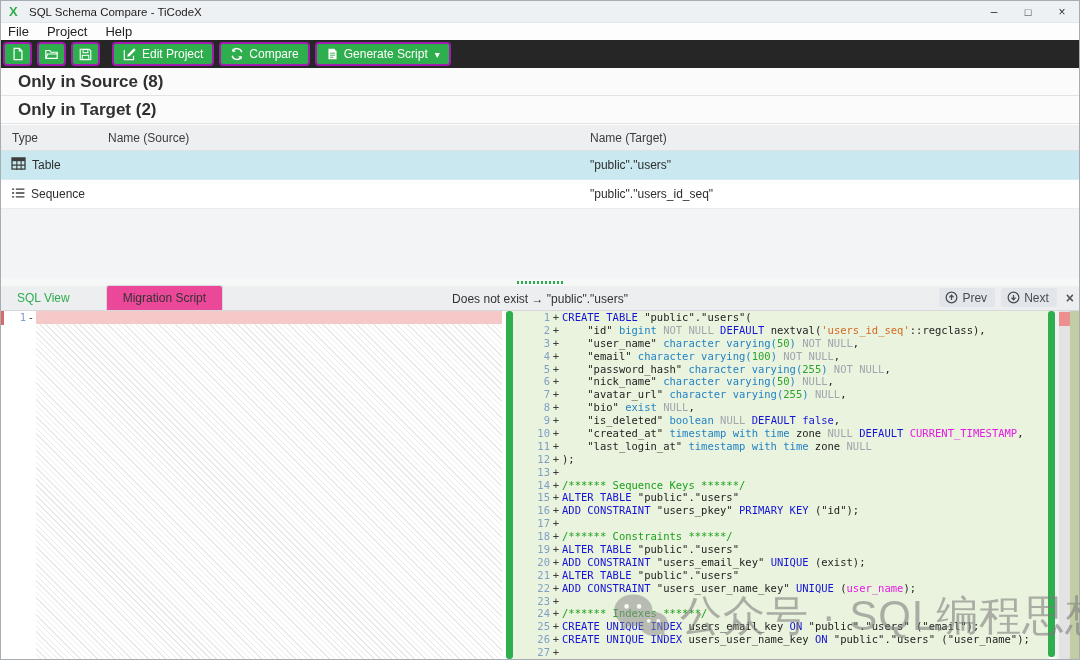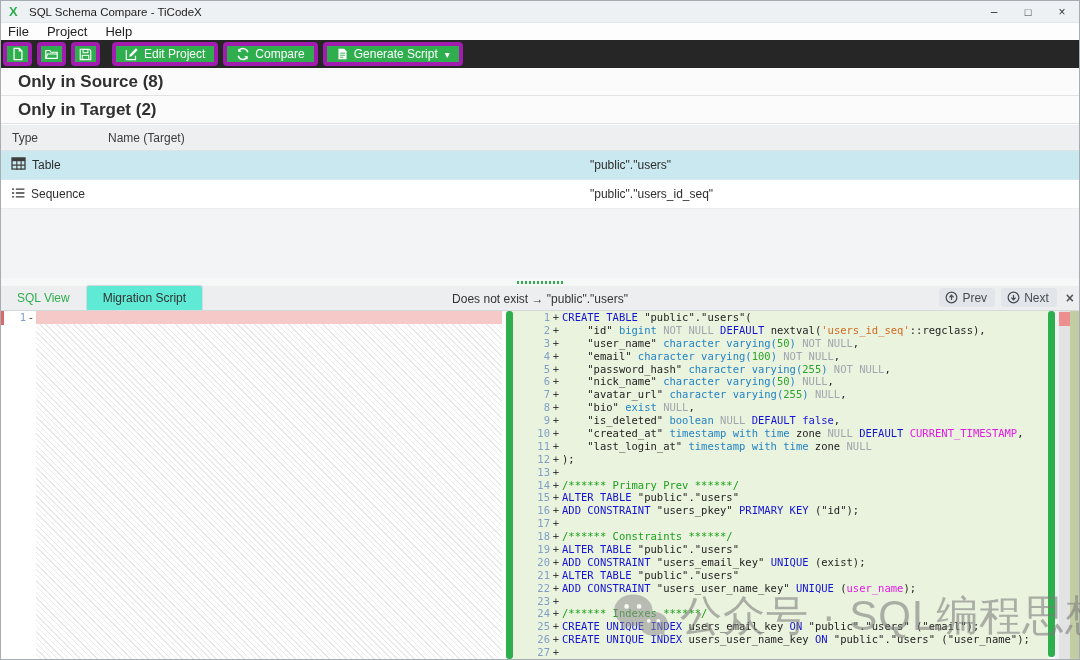--- a/index.html
+++ b/index.html
@@ -21,21 +21,21 @@
 
   
   .menubar { position:absolute; top:23px; left:1px; right:1px; height:17px; background:#fdfdfd;
              display:flex; align-items:center; }
   .menu-item { font-size:13px; color:#222; padding:0 9px; }
   .menu-item:first-child { padding-left:7px; }
 
   
   .toolbar { position:absolute; top:40px; left:1px; right:1px; height:28px; background:#262626;
              display:flex; align-items:center; padding-left:2px; }
-  .tb-btn { height:24px; background:var(--accent); border:4px solid #a21caf; border-radius:4px;
+  .tb-btn { height:24px; background:var(--accent); border:2px solid #a21caf; border-radius:4px;
             color:#fff; display:flex; align-items:center; justify-content:center; gap:5px;
             font-size:12px; margin-right:5px; padding:0 9px; }
   .tb-btn.icon-only { width:29px; padding:0; }
   .tb-btn svg { display:block; }
   .tb-gap { width:7px; }
   .caret { font-size:10px; margin-left:2px; }
 
   
   .sections { position:absolute; top:68px; left:1px; right:1px; }
   .section-hdr { height:28px; background:#fbfbfb; border-bottom:1px solid #e3e3e3;
@@ -63,22 +63,22 @@
               display:flex; align-items:center; justify-content:center; }
   .splitter-dots { width:46px; height:3px;
       background:repeating-linear-gradient(90deg, var(--accent) 0 2px, transparent 2px 4px); }
 
   
   .panelbar { position:absolute; top:286px; left:1px; right:1px; height:25px; background:#eceef0;
               border-bottom:1px solid #d5d9dc; display:flex; align-items:flex-end; }
   .tabs { display:flex; height:25px; }
   .tab { height:25px; display:flex; align-items:center; padding:0 16px; font-size:12px; }
   .tab.inactive { color:var(--accent); }
-  .tab.active { background:#5eead4; border:1px solid #d5d9dc; border-bottom:none; color:#333;
-                border-radius:3px 3px 0 0; }
+  .tab.active { background:#ec4899; border:1px solid #d5d9dc; border-bottom:none; color:#333;
+                border-radius:3px 3px 0 0;margin-left:20px; }
   .panel-header { position:absolute; left:0; right:0; top:0; height:25px; display:flex;
                   align-items:center; justify-content:center; font-size:12px; color:#333;
                   pointer-events:none; }
   .panel-nav { margin-left:auto; display:flex; align-items:center; height:25px; padding-right:2px; gap:6px; }
   .nav-btn { background:#e2e6ea; border-radius:3px; height:19px; padding:0 8px 0 6px;
              display:flex; align-items:center; gap:4px; font-size:12px; color:#454d54; }
   .panel-close { font-size:14px; font-weight:bold; color:#555; padding:0 3px; }
 
   
   .diff { position:absolute; top:311px; left:1px; right:1px; bottom:1px; background:#fff;
@@ -206,20 +206,21 @@
       <div class="section-hdr">
         <span>Only in Source (8)</span>
       </div>
       <div class="section-hdr">
         <span>Only in Target (2)</span>
       </div>
     </div>
 
   <div class="grid-header" id="gridhead">
       <div class="col-type">Type</div>
+      <div class="col-source">Name (Source)</div>
       <div class="col-target">Name (Target)</div>
     </div>
   <div class="grid-rows" id="gridrows">
       <div class="grid-row selected">
         <div class="cell-type">
           <span><svg width="15" height="13" viewBox="0 0 16 14">
               <rect x="1" y="1" width="14" height="12" fill="none" stroke="#3d3d3d" stroke-width="1.4"></rect>
               <rect x="1" y="1" width="14" height="3.5" fill="#3d3d3d"></rect>
               <path d="M6.2 1v13M10.8 1v13M1 8.8h14" stroke="#3d3d3d" stroke-width="1.2"></path>
             </svg></span>
@@ -288,21 +289,21 @@
         <div class="code-line"><span class="ln">4</span><span class="sign">+</span><span class="code-text"><span class="c-bk">    "email" </span><span class="c-ty">character varying(</span><span class="c-nm">100</span><span class="c-ty">)</span><span class="c-gr"> NOT NULL</span><span class="c-bk">,</span></span></div>
         <div class="code-line"><span class="ln">5</span><span class="sign">+</span><span class="code-text"><span class="c-bk">    "password_hash" </span><span class="c-ty">character varying(</span><span class="c-nm">255</span><span class="c-ty">)</span><span class="c-gr"> NOT NULL</span><span class="c-bk">,</span></span></div>
         <div class="code-line"><span class="ln">6</span><span class="sign">+</span><span class="code-text"><span class="c-bk">    "nick_name" </span><span class="c-ty">character varying(</span><span class="c-nm">50</span><span class="c-ty">)</span><span class="c-gr"> NULL</span><span class="c-bk">,</span></span></div>
         <div class="code-line"><span class="ln">7</span><span class="sign">+</span><span class="code-text"><span class="c-bk">    "avatar_url" </span><span class="c-ty">character varying(</span><span class="c-nm">255</span><span class="c-ty">)</span><span class="c-gr"> NULL</span><span class="c-bk">,</span></span></div>
         <div class="code-line"><span class="ln">8</span><span class="sign">+</span><span class="code-text"><span class="c-bk">    "bio" </span><span class="c-ty">exist</span><span class="c-gr"> NULL</span><span class="c-bk">,</span></span></div>
         <div class="code-line"><span class="ln">9</span><span class="sign">+</span><span class="code-text"><span class="c-bk">    "is_deleted" </span><span class="c-ty">boolean</span><span class="c-gr"> NULL </span><span class="c-kw">DEFAULT false</span><span class="c-bk">,</span></span></div>
         <div class="code-line"><span class="ln">10</span><span class="sign">+</span><span class="code-text"><span class="c-bk">    "created_at" </span><span class="c-ty">timestamp with time</span><span class="c-bk"> zone </span><span class="c-gr">NULL </span><span class="c-kw">DEFAULT </span><span class="c-mg">CURRENT_TIMESTAMP</span><span class="c-bk">,</span></span></div>
         <div class="code-line"><span class="ln">11</span><span class="sign">+</span><span class="code-text"><span class="c-bk">    "last_login_at" </span><span class="c-ty">timestamp with time</span><span class="c-bk"> zone </span><span class="c-gr">NULL</span></span></div>
         <div class="code-line"><span class="ln">12</span><span class="sign">+</span><span class="code-text"><span class="c-bk">);</span></span></div>
         <div class="code-line"><span class="ln">13</span><span class="sign">+</span><span class="code-text"></span></div>
-        <div class="code-line"><span class="ln">14</span><span class="sign">+</span><span class="code-text"><span class="c-cm">/****** Primary Prev ******/</span></span></div>
+        <div class="code-line"><span class="ln">14</span><span class="sign">+</span><span class="code-text"><span class="c-cm">/****** Sequence Keys ******/</span></span></div>
         <div class="code-line"><span class="ln">15</span><span class="sign">+</span><span class="code-text"><span class="c-kw">ALTER TABLE</span><span class="c-bk"> "public"."users"</span></span></div>
         <div class="code-line"><span class="ln">16</span><span class="sign">+</span><span class="code-text"><span class="c-kw">ADD CONSTRAINT</span><span class="c-bk"> "users_pkey" </span><span class="c-kw">PRIMARY KEY</span><span class="c-bk"> ("id");</span></span></div>
         <div class="code-line"><span class="ln">17</span><span class="sign">+</span><span class="code-text"></span></div>
         <div class="code-line"><span class="ln">18</span><span class="sign">+</span><span class="code-text"><span class="c-cm">/****** Constraints ******/</span></span></div>
         <div class="code-line"><span class="ln">19</span><span class="sign">+</span><span class="code-text"><span class="c-kw">ALTER TABLE</span><span class="c-bk"> "public"."users"</span></span></div>
         <div class="code-line"><span class="ln">20</span><span class="sign">+</span><span class="code-text"><span class="c-kw">ADD CONSTRAINT</span><span class="c-bk"> "users_email_key" </span><span class="c-kw">UNIQUE</span><span class="c-bk"> (exist);</span></span></div>
         <div class="code-line"><span class="ln">21</span><span class="sign">+</span><span class="code-text"><span class="c-kw">ALTER TABLE</span><span class="c-bk"> "public"."users"</span></span></div>
         <div class="code-line"><span class="ln">22</span><span class="sign">+</span><span class="code-text"><span class="c-kw">ADD CONSTRAINT</span><span class="c-bk"> "users_user_name_key" </span><span class="c-kw">UNIQUE</span><span class="c-bk"> (</span><span class="c-mg">user_name</span><span class="c-bk">);</span></span></div>
         <div class="code-line"><span class="ln">23</span><span class="sign">+</span><span class="code-text"></span></div>
         <div class="code-line"><span class="ln">24</span><span class="sign">+</span><span class="code-text"><span class="c-cm">/****** Indexes ******/</span></span></div>

